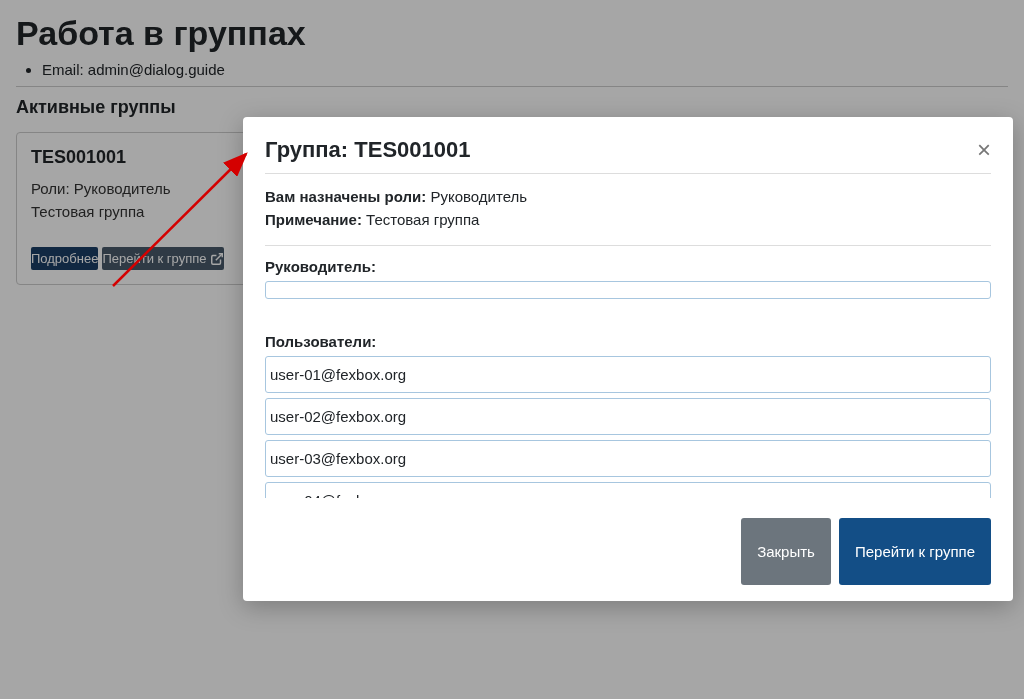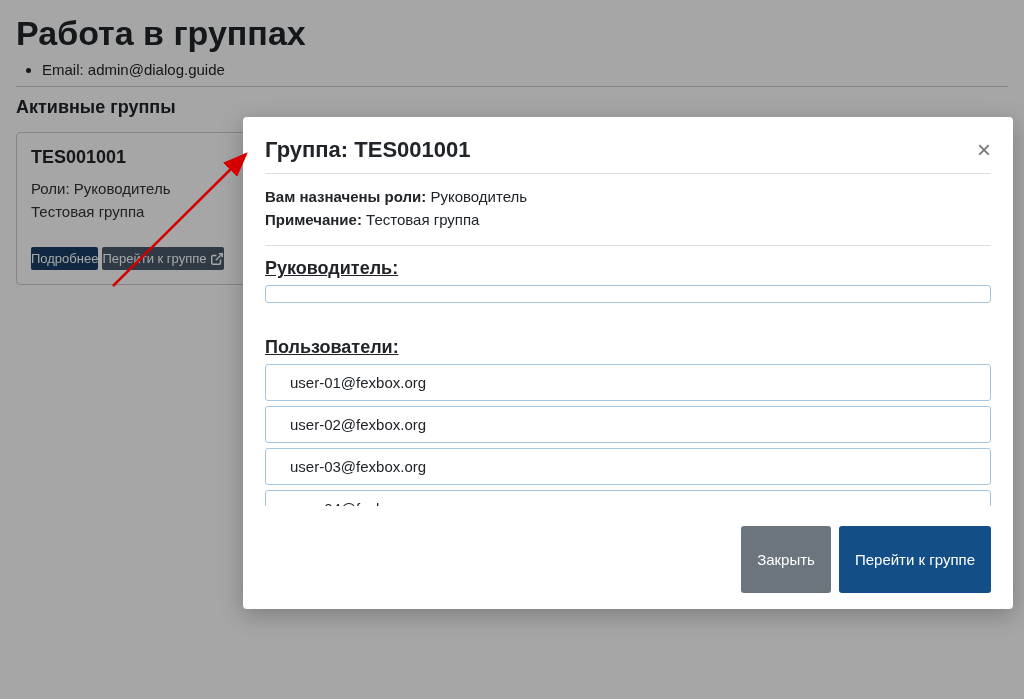--- a/index.html
+++ b/index.html
@@ -109,44 +109,43 @@
       font-size: 15px;
       line-height: 1.5;
     }
     .modal .info-line b { font-weight: 700; }
     .section-sep {
       border: none;
       border-top: 1px solid #ddd;
       margin: 14px 0 14px 0;
     }
     .field-label {
-      font-size: 18px;
+      font-size: 15px;
       font-weight: 700;
       margin-bottom: 6px;
-      text-decoration: underline;
     }
     .text-box {
       width: 100%;
       border: 1px solid #a7c6df;
       border-radius: 3px;
       padding: 8px 12px;
       font-size: 15px;
       color: #888;
       background: #fff;
     }
     .blurred { filter: blur(4px); color: #aaa; }
     .users-list {
       height: 142px;
       overflow-y: scroll;
       border: none;
     }
     .user-row {
       border: 1px solid #a7c6df;
       border-radius: 3px;
-      padding: 9px 24px;
+      padding: 9px 4px;
       font-size: 15px;
       margin-bottom: 5px;
     }
     .users-list::-webkit-scrollbar { width: 18px; }
     .users-list::-webkit-scrollbar-track { background: #f0f0f0; }
     .users-list::-webkit-scrollbar-thumb { background: #c1c1c1; }
     .users-list::-webkit-scrollbar-button {
       background: #f0f0f0;
       height: 18px;
     }

